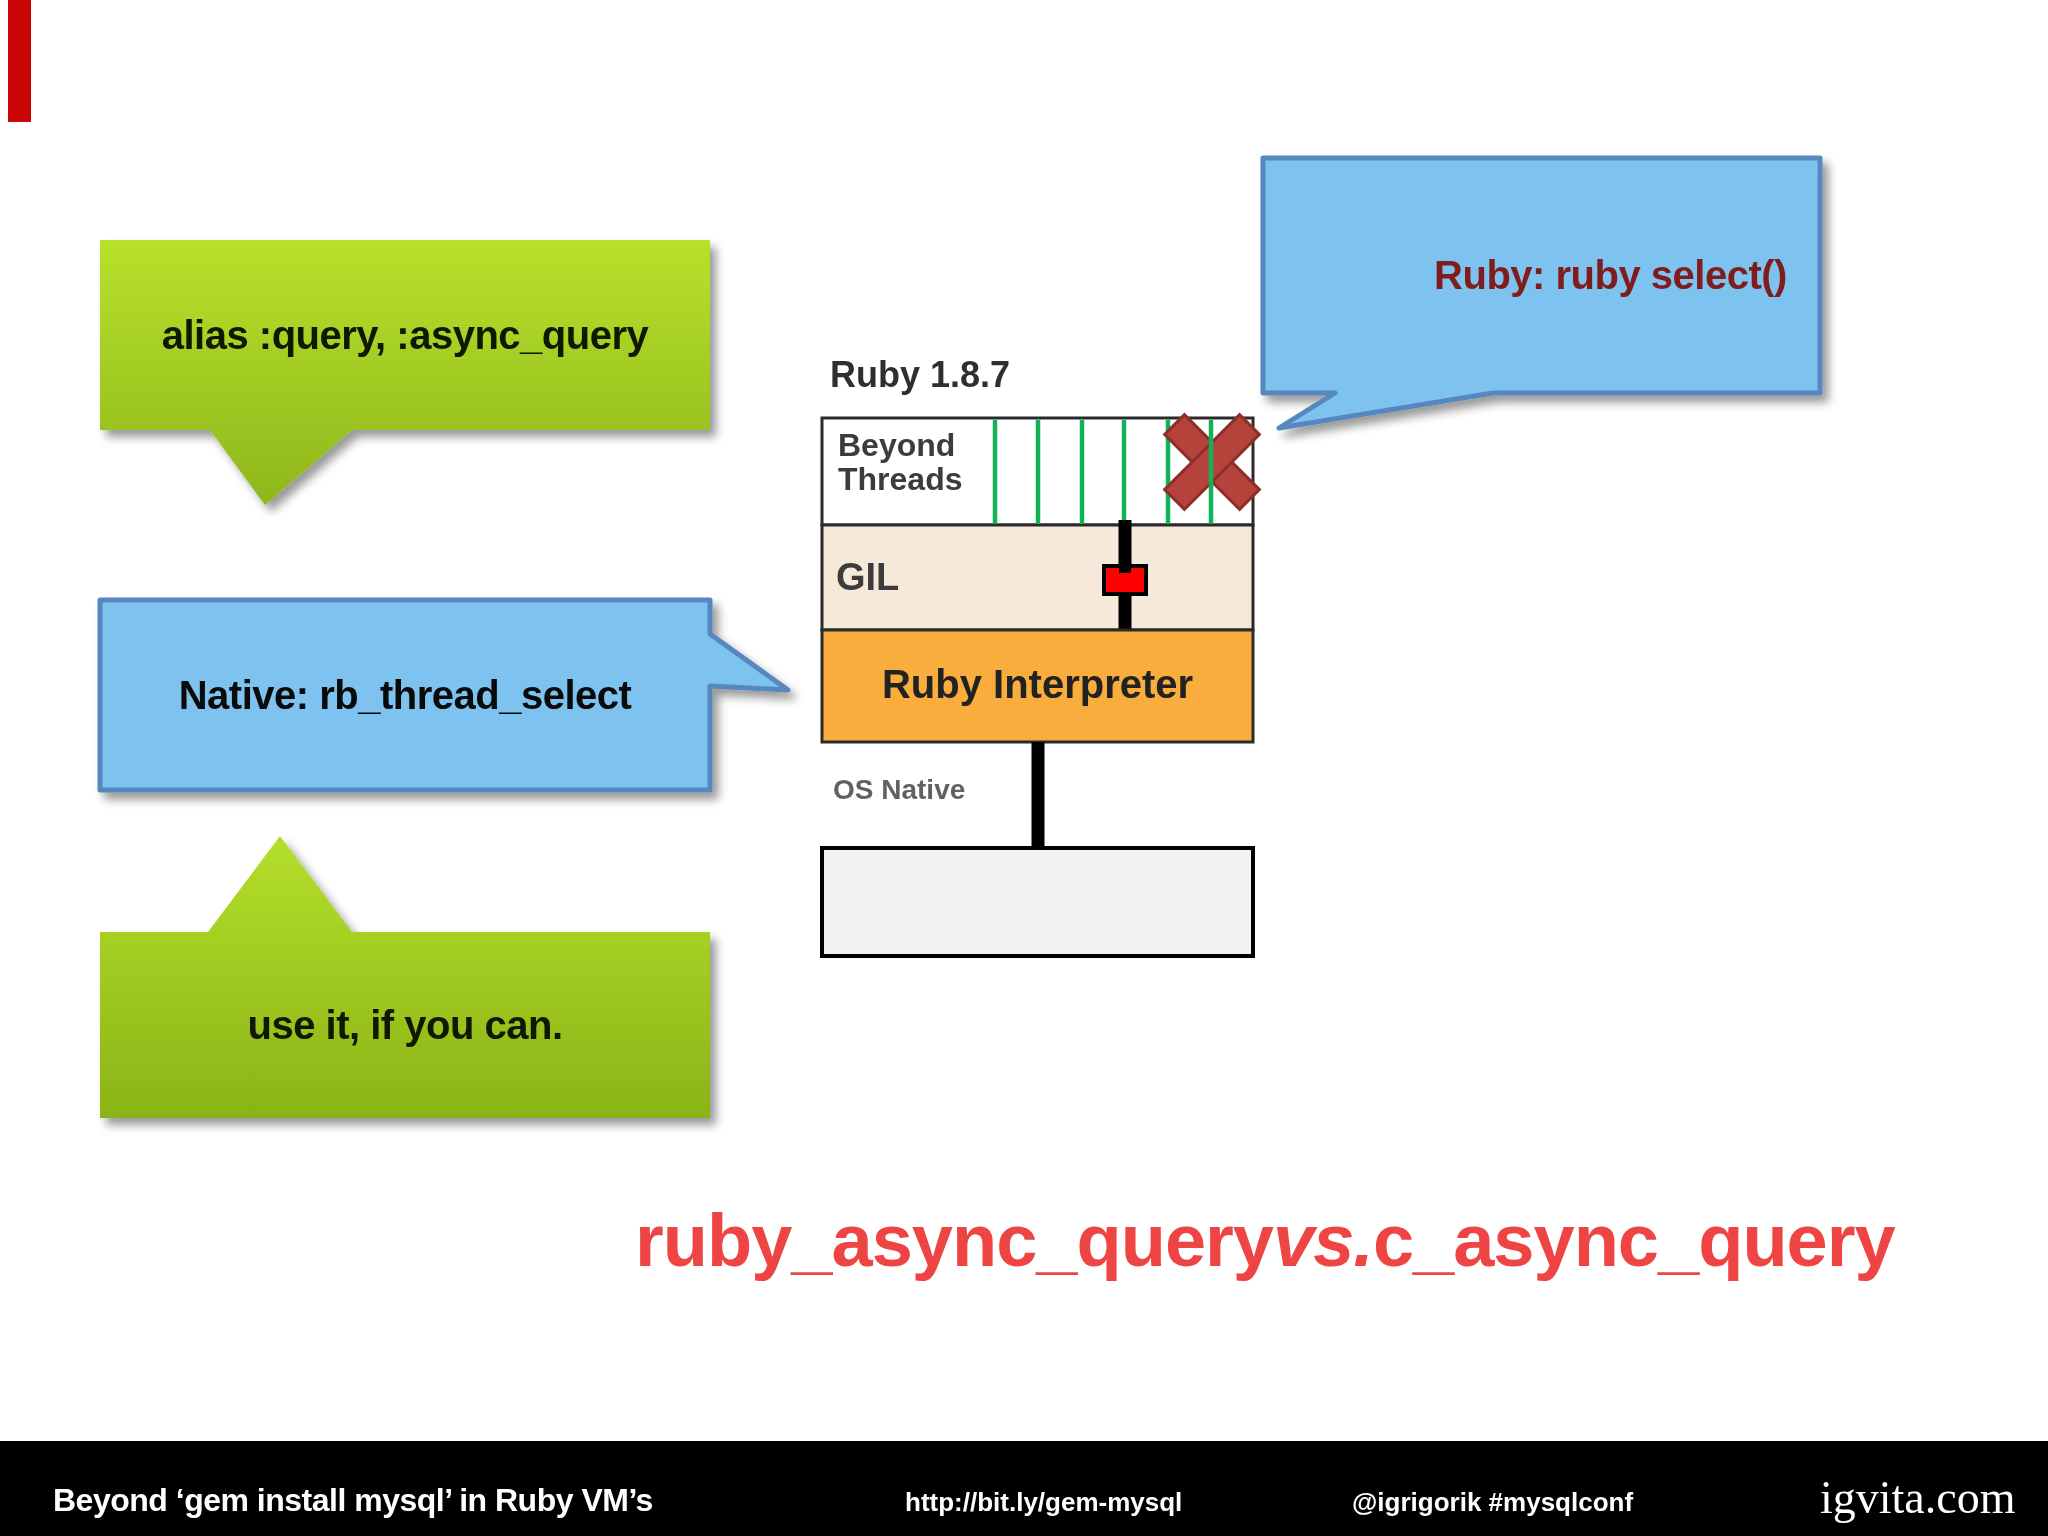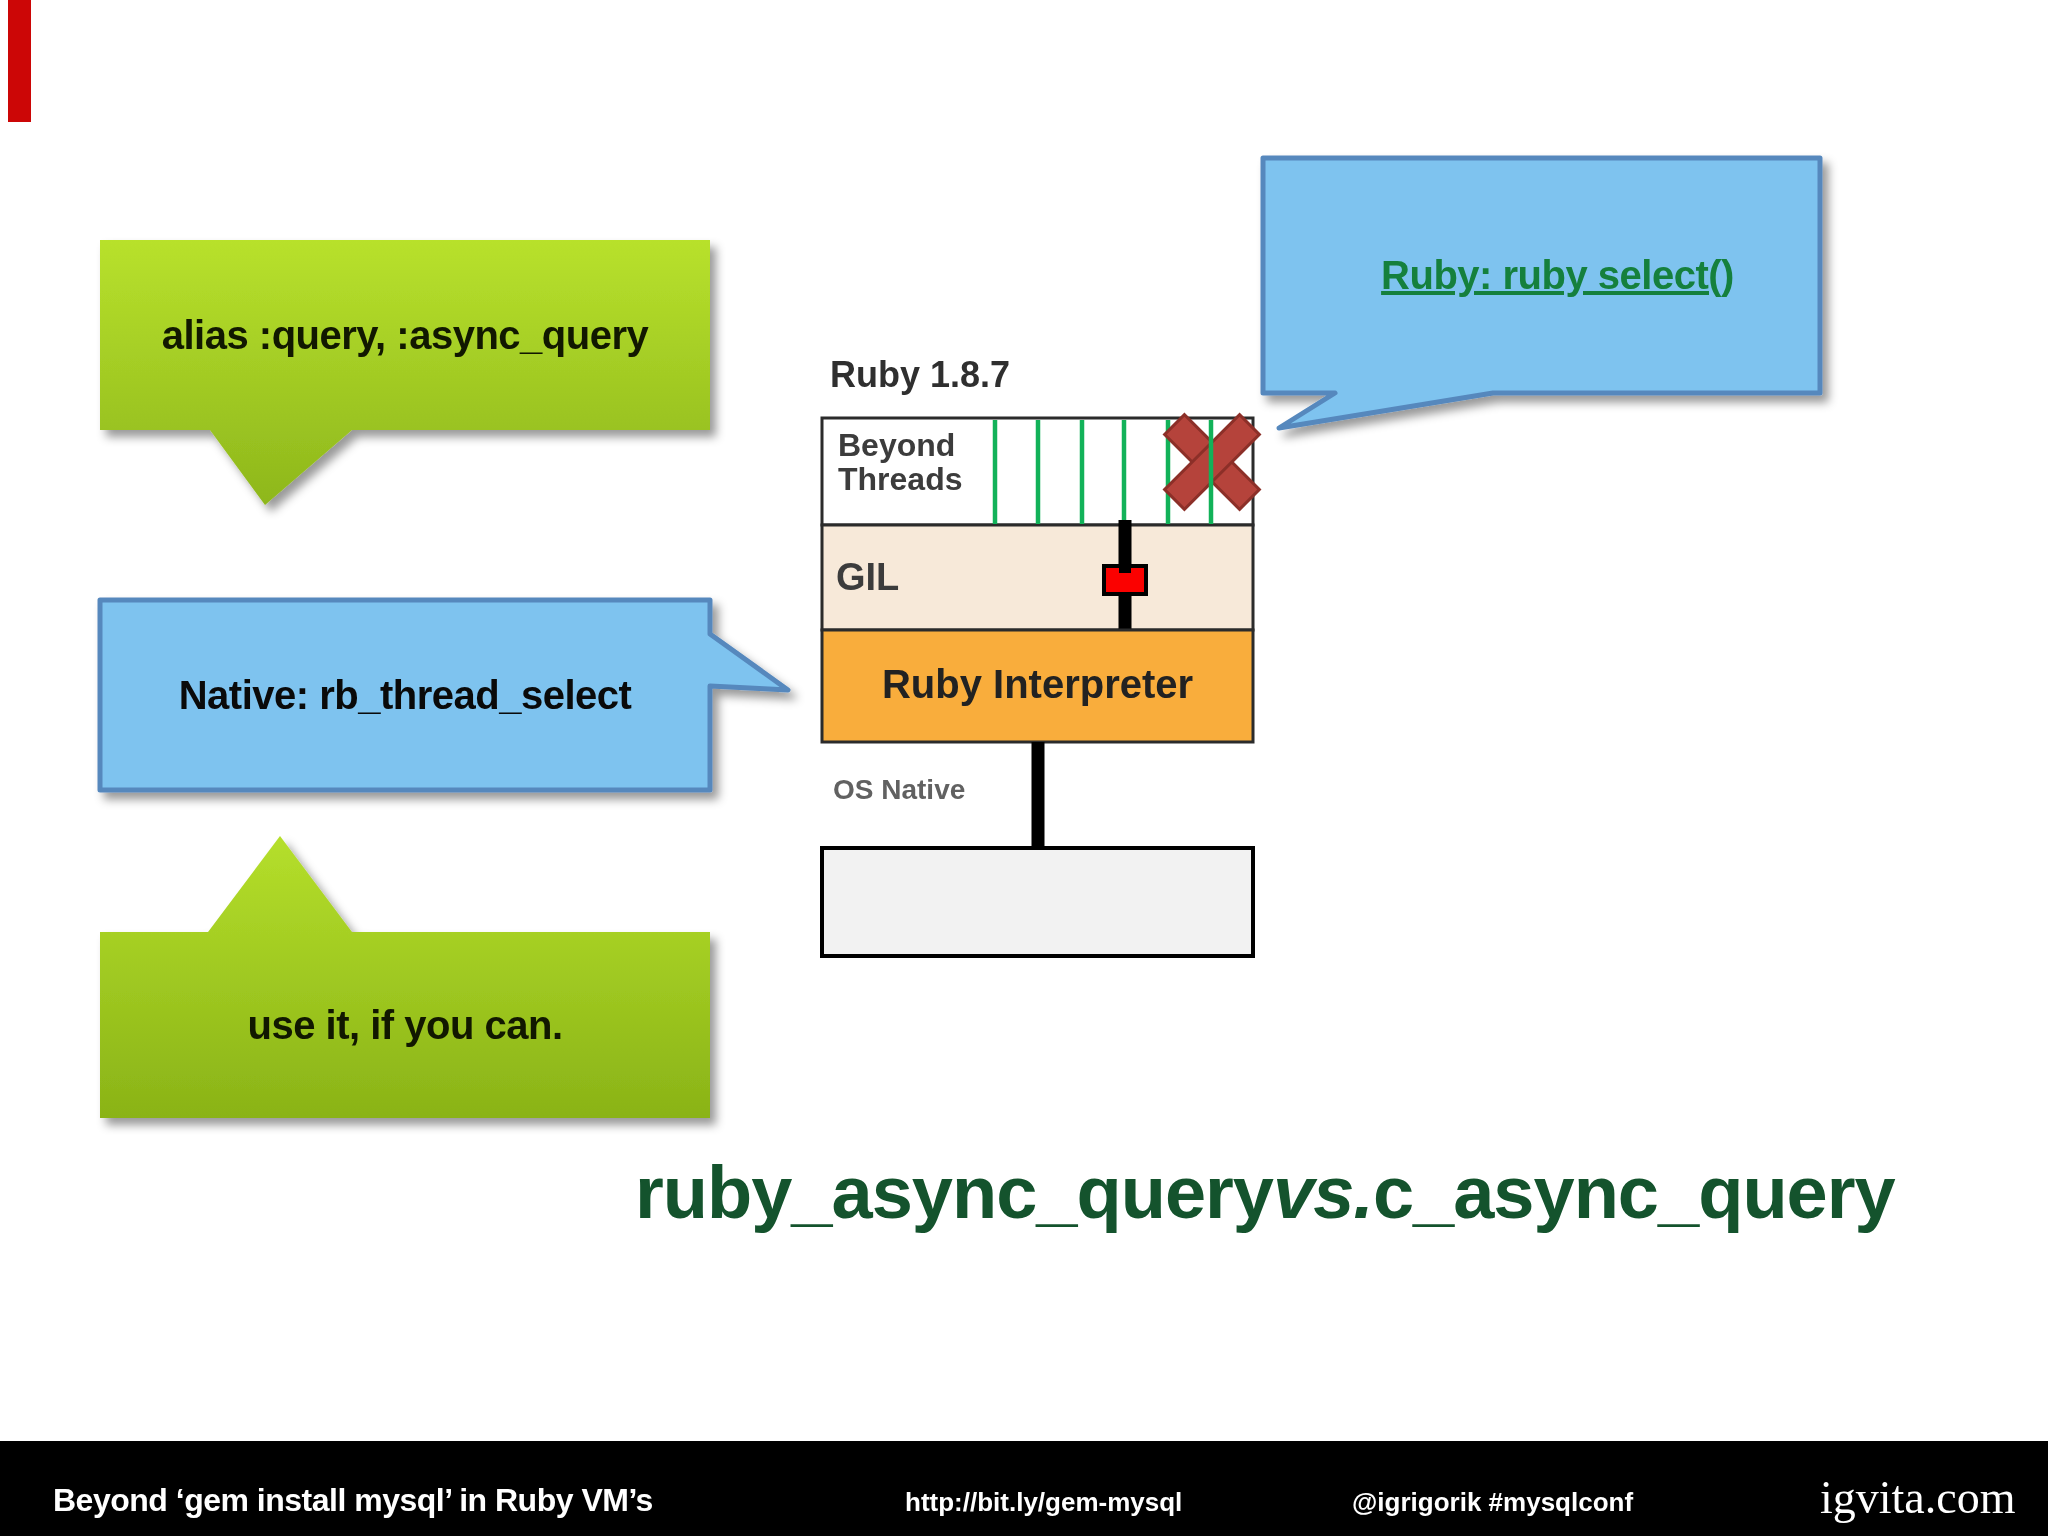--- a/index.html
+++ b/index.html
@@ -83,37 +83,37 @@
 
     <rect x="822" y="848" width="431" height="108" stroke-width="4" fill="#f2f2f2" stroke="#000000"></rect>
   </svg>
 
   <div class="bubble-label" style="left: 100px; top: 240px; width: 610px; height: 190px; color: rgb(17, 24, 0);">alias :query, :async_query</div>
 
   <div class="bubble-label" style="left: 100px; top: 600px; width: 610px; height: 190px; color: rgb(10, 10, 10);">Native: rb_thread_select</div>
 
   <div class="bubble-label" style="left: 100px; top: 932px; width: 610px; height: 186px; color: rgb(17, 24, 0);">use it, if you can.</div>
 
-  <div class="bubble-label" style="left: 1279px; top: 158px; width: 557px; height: 235px; color: #15803d; text-decoration: underline;">Ruby: ruby select()</div>
+  <div class="bubble-label" style="left: 1332px; top: 158px; width: 557px; height: 235px; color: #7f1d1d;">Ruby: ruby select()</div>
 
   <div class="diagram-label" style="left:830px;top:354px;font-size:36px;color:#2f2f2f;text-align:right;">Ruby 1.8.7</div>
 
   <div class="diagram-label" style="left: 838px; top: 428px; font-size: 32px; line-height: 34px; color: rgb(60, 60, 60);">
     <div>Beyond</div>
     <div>Threads</div>
   </div>
 
   <div class="diagram-label" style="left: 836px; top: 556px; font-size: 38px; color: rgb(60, 60, 60);">GIL</div>
 
   <div class="diagram-label" style="left:822px;top:662px;width:431px;text-align:center;font-size:40px;color:#222222;">Ruby Interpreter</div>
 
   <div class="diagram-label" style="left:833px;top:774px;font-size:28px;color:#616161;">OS Native</div>
 
 
-  <div id="title-line" style="color: #14532d;">
+  <div id="title-line" style="color: #ef4444; margin-top: 48px;">
     <span>ruby_async_query</span><span class="vs">vs.</span><span>c_async_query</span>
   </div>
 
   <div id="footer-bar" style="background: rgb(0, 0, 0);">
     <div class="footer-text" style="left: 53px; top: 41px; font-size: 32px; letter-spacing: -0.5px; color: rgb(255, 255, 255);">Beyond ‘gem install mysql’ in Ruby VM’s</div>
     <div class="footer-text" style="left: 905px; top: 46px; font-size: 26px; color: rgb(255, 255, 255);">http://bit.ly/gem-mysql</div>
     <div class="footer-text" style="left: 1352px; top: 46px; font-size: 26px; color: rgb(255, 255, 255);">@igrigorik #mysqlconf</div>
     <div class="footer-text" style="left: 1820px; top: 30px; font-size: 46px; font-weight: normal; font-family: &quot;Liberation Serif&quot;, serif; color: rgb(255, 255, 255);">igvita.com</div>
   </div>
 

